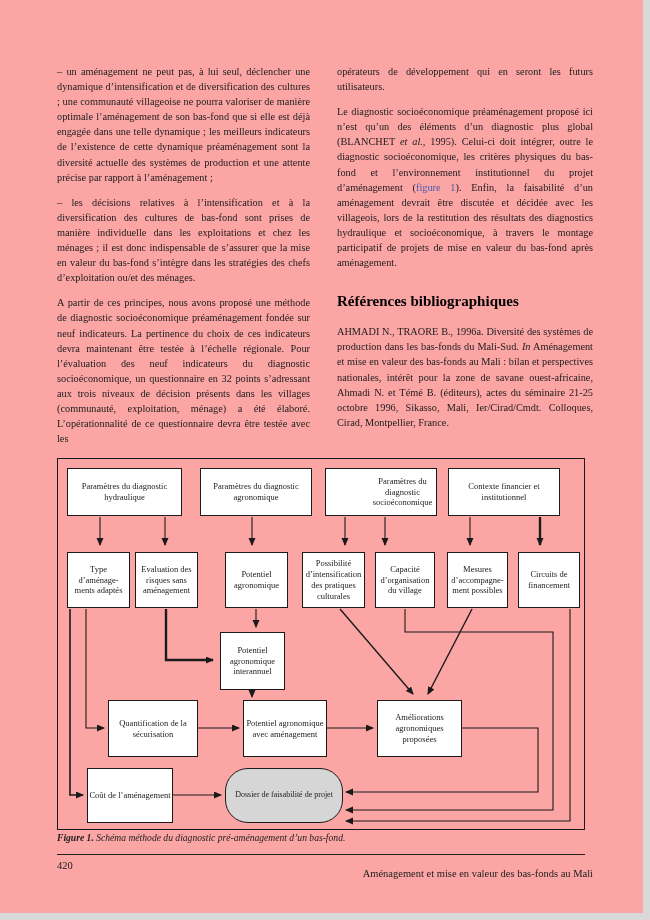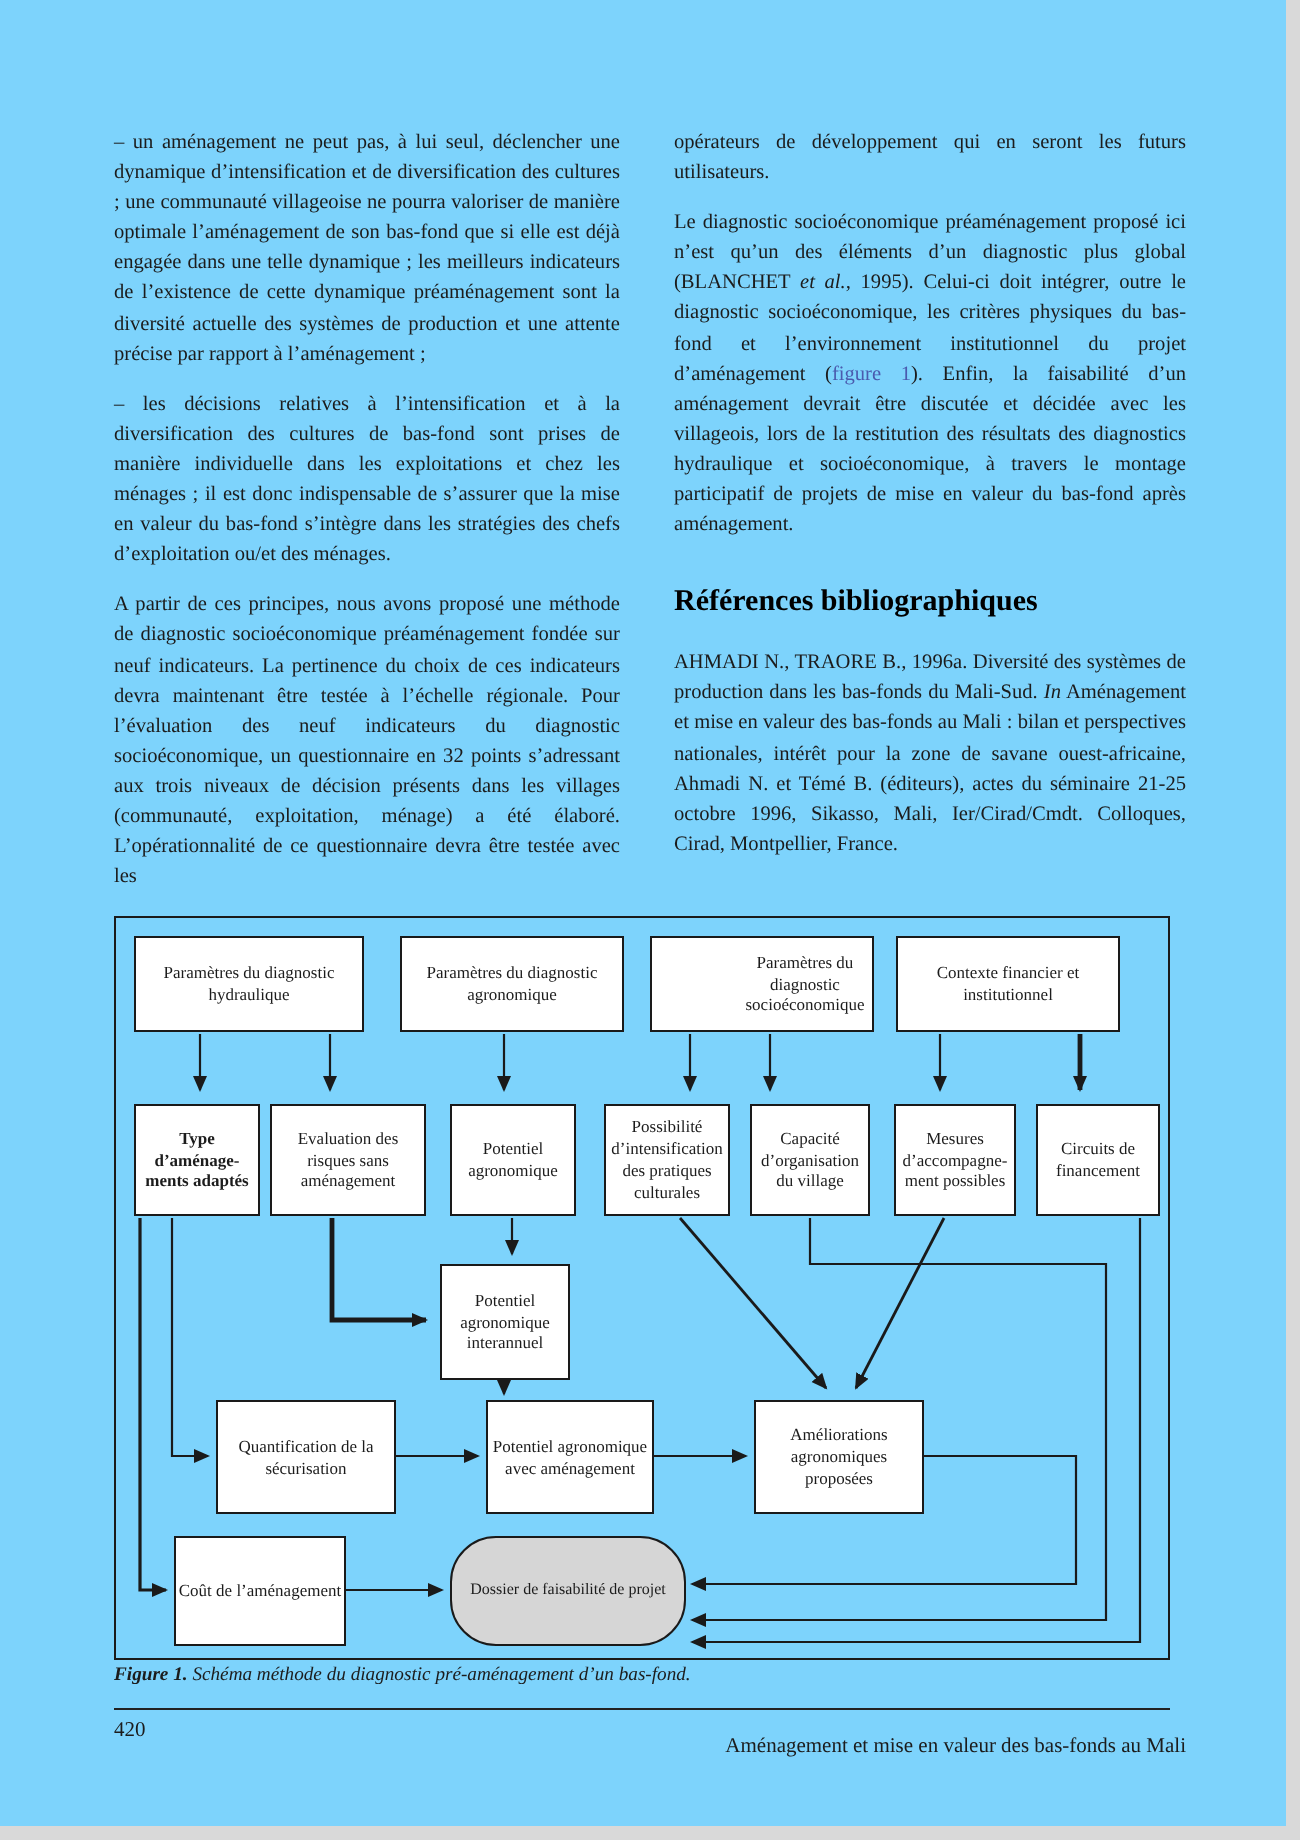--- a/index.html
+++ b/index.html
@@ -1,17 +1,17 @@
 <!DOCTYPE html>
 <html><head>
 <meta charset="utf-8">
 <style>
   html,body{margin:0;padding:0;}
   body{background:#d9d9d9;font-family:"Liberation Serif","DejaVu Serif",serif;}
-  .page{position:relative;width:643px;height:913px;background:#7dd3fc;color:#1c1c1c;overflow:hidden;}
+  .page{position:relative;width:643px;height:913px;background:#fca5a5;color:#1c1c1c;overflow:hidden;}
   .col{position:absolute;top:64px;font-size:10.3px;line-height:15.1px;text-align:justify;}
   .col p{margin:0 0 10px 0;}
   .col-left{left:57px;width:253px;}
   .col-right{left:337px;width:256px;}
   .refs-heading{font-size:15px;font-weight:bold;line-height:18px;margin:22px 0 14px 0;color:#000;}
   .it{font-style:italic;}
   .figref{color:#4a5aae;}
   .fig-frame{position:absolute;left:57px;top:458px;width:526px;height:370px;border:1.2px solid #1a1a1a;background:transparent;}
   svg.wires{position:absolute;left:0;top:0;pointer-events:none;}
   .fbox{position:absolute;border:1px solid #1a1a1a;background:#fff;display:flex;align-items:center;justify-content:center;text-align:center;font-size:8.5px;line-height:1.28;padding:1px;box-sizing:border-box;}
@@ -70,22 +70,22 @@
     </g>
   </svg>
 
   <div class="fig-frame"></div>
 
   <div class="fbox" style="left:67px;top:468px;width:115px;height:48px;">Paramètres du diagnostic hydraulique</div>
   <div class="fbox" style="left:200px;top:468px;width:112px;height:48px;">Paramètres du diagnostic agronomique</div>
   <div class="fbox" style="left:325px;top:468px;width:112px;height:48px;padding-left:44px;">Paramètres du diagnostic socioéconomique</div>
   <div class="fbox" style="left:448px;top:468px;width:112px;height:48px;">Contexte financier et institutionnel</div>
 
-  <div class="fbox" style="left:67px;top:552px;width:63px;height:56px;font-weight:bold;">Type d’aménage-ments adaptés</div>
-  <div class="fbox" style="left:135px;top:552px;width:78px;height:56px;">Evaluation des risques sans aménagement</div>
+  <div class="fbox" style="left:67px;top:552px;width:63px;height:56px;">Type d’aménage-ments adaptés</div>
+  <div class="fbox" style="left:135px;top:552px;width:63px;height:56px;">Evaluation des risques sans aménagement</div>
   <div class="fbox" style="left:225px;top:552px;width:63px;height:56px;">Potentiel agronomique</div>
   <div class="fbox" style="left:302px;top:552px;width:63px;height:56px;">Possibilité d’intensification des pratiques culturales</div>
   <div class="fbox" style="left:375px;top:552px;width:60px;height:56px;">Capacité d’organisation du village</div>
   <div class="fbox" style="left:447px;top:552px;width:61px;height:56px;">Mesures d’accompagne-ment possibles</div>
   <div class="fbox" style="left:518px;top:552px;width:62px;height:56px;">Circuits de financement</div>
 
   <div class="fbox" style="left:220px;top:632px;width:65px;height:58px;">Potentiel agronomique interannuel</div>
 
   <div class="fbox" style="left:108px;top:700px;width:90px;height:57px;">Quantification de la sécurisation</div>
   <div class="fbox" style="left:243px;top:700px;width:84px;height:57px;">Potentiel agronomique avec aménagement</div>

